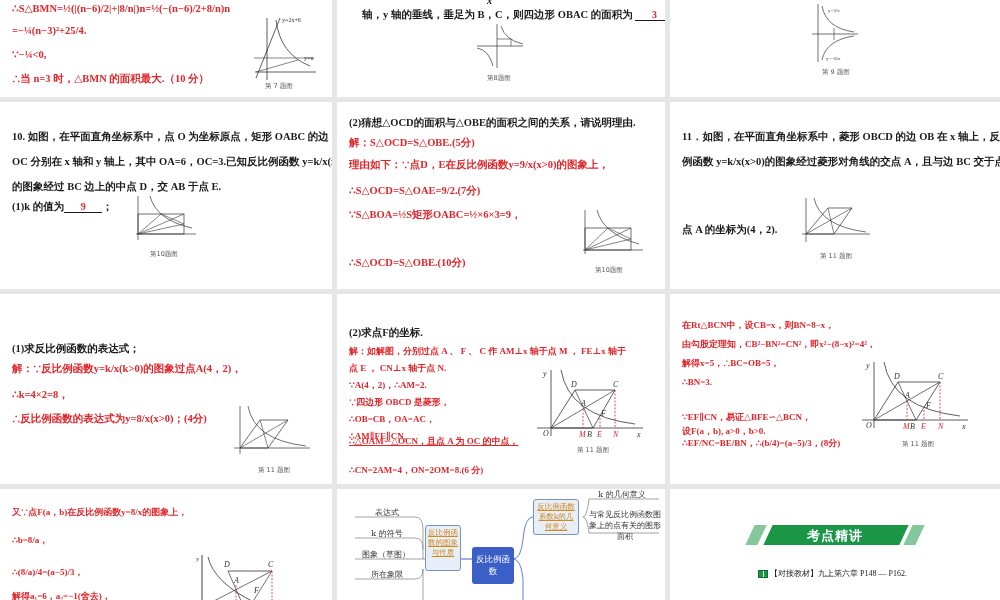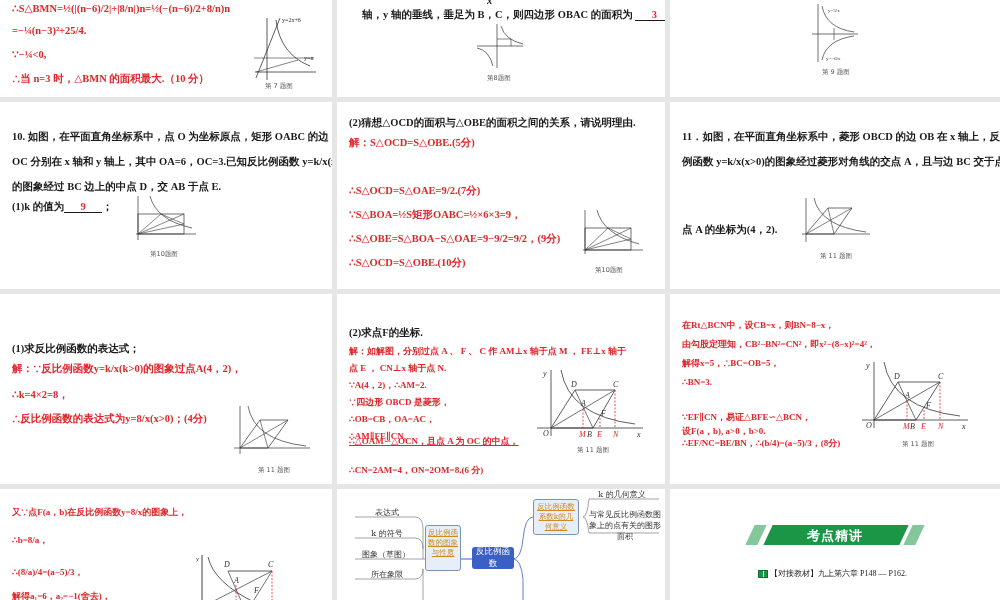--- a/index.html
+++ b/index.html
@@ -113,23 +113,23 @@
       <line x1="8" y1="40" x2="54" y2="30" stroke="#333" stroke-width="0.6"></line>
       <line x1="31" y1="20" x2="54" y2="30" stroke="#333" stroke-width="0.6"></line>
     </svg>
   </div>
   <div class="caption" style="left:150px; top:148px;">第10题图</div>
 </div>
 
 <div class="slide c1 r1">
   <div class="line black" style="top:14px;">(2)猜想△OCD的面积与△OBE的面积之间的关系，请说明理由.</div>
   <div class="line red" style="top:34px;">解：S△OCD=S△OBE.(5分)</div>
+  <div class="line red" style="top:56px;">理由如下：∵点D，E在反比例函数y=9/x(x&gt;0)的图象上，</div>
   <div class="line red" style="top:82px;">∴S△OCD=S△OAE=9/2.(7分)</div>
   <div class="line red" style="top:106px;">∵S△BOA=½S矩形OABC=½×6×3=9，</div>
-  <div class="line red" style="top:130px;">∴S△OBE=S△BOA−S△OAE=9−9/2=9/2，(9分)</div>
   <div class="line red" style="top:154px;">∴S△OCD=S△OBE.(10分)</div>
   <div class="fig" style="left:240px; top:106px;">
     <svg width="70" height="50" viewBox="0 0 70 50">
       <line x1="6" y1="42" x2="66" y2="42" stroke="#333" stroke-width="0.7"></line>
       <line x1="8" y1="46" x2="8" y2="2" stroke="#333" stroke-width="0.7"></line>
       <rect x="8" y="20" width="46" height="22" fill="none" stroke="#333" stroke-width="0.7"></rect>
       <path d="M20 2 Q26 26 62 36" stroke="#333" fill="none" stroke-width="0.7"></path>
       <line x1="8" y1="42" x2="31" y2="20" stroke="#333" stroke-width="0.6"></line>
       <line x1="8" y1="42" x2="54" y2="20" stroke="#333" stroke-width="0.6"></line>
       <line x1="8" y1="42" x2="54" y2="31" stroke="#333" stroke-width="0.6"></line>
@@ -280,21 +280,21 @@
     <path d="M176 70 Q184 70 186 50 Q188 28 196 28" stroke="#3a5fc7" fill="none" stroke-width="0.8"></path>
     <path d="M176 70 Q184 70 186 90 L186 111" stroke="#3a5fc7" fill="none" stroke-width="0.8"></path>
     <path d="M246 28 Q250 28 252 10 L322 10" stroke="#666" fill="none" stroke-width="0.6"></path>
     <path d="M246 28 Q250 28 252 44 L322 44" stroke="#666" fill="none" stroke-width="0.6"></path>
   </svg>
   <div class="mm-node" style="left:30px; top:18px; width:40px;">表达式</div>
   <div class="mm-node" style="left:25px; top:39px; width:50px;">k 的符号</div>
   <div class="mm-node" style="left:15px; top:60px; width:68px;">图象（草图）</div>
   <div class="mm-node" style="left:25px; top:80px; width:50px;">所在象限</div>
   <div class="mm-box" style="left:88px; top:36px; width:36px; height:46px;">反比例函数的图象与性质</div>
-  <div class="mm-root" style="left:135px; top:58px; width:42px; height:22px;">反比例函数</div>
+  <div class="mm-root" style="left:135px; top:58px; width:42px; height:37px;">反比例函数</div>
   <div class="mm-box" style="left:196px; top:10px; width:46px; height:36px;">反比例函数系数k的几何意义</div>
   <div class="mm-node" style="left:255px; top:0px; width:60px;">k 的几何意义</div>
   <div class="mm-node" style="left:252px; top:20px; width:72px; line-height:11px; white-space:normal;">与常见反比例函数图象上的点有关的图形面积</div>
 </div>
 
 <div class="slide c2 r3">
   <div class="banner">
     <div class="banner-edge-l"></div>
     <div class="banner-main"></div>
     <div class="banner-edge-r"></div>

